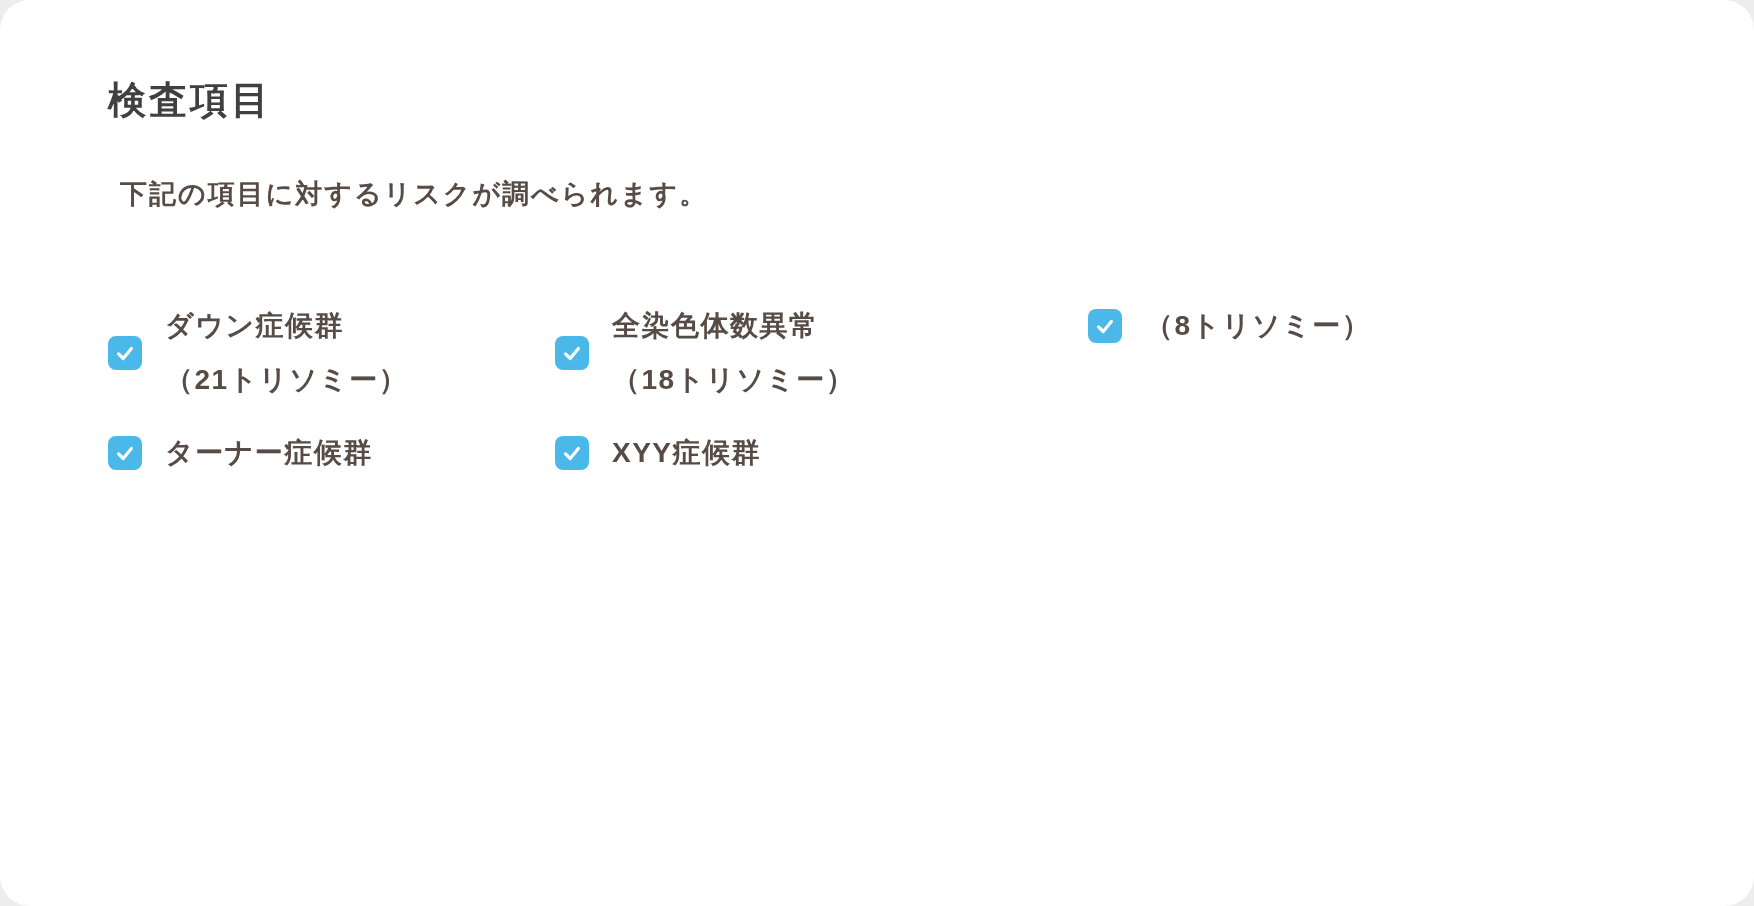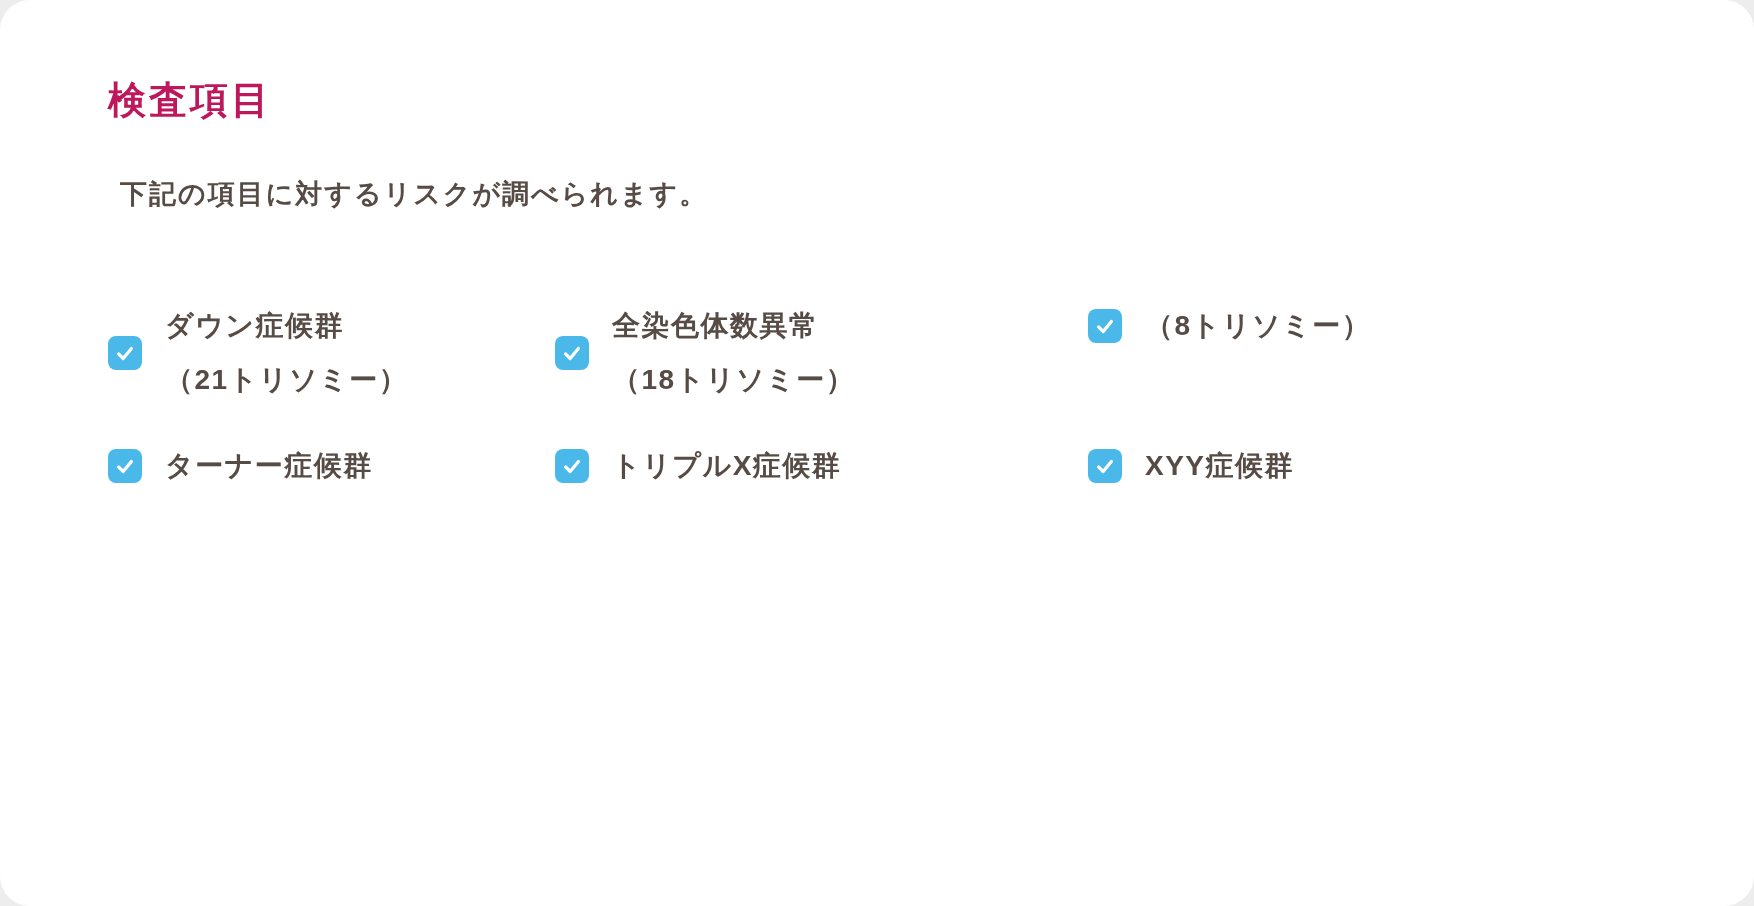--- a/index.html
+++ b/index.html
@@ -12,40 +12,40 @@
     width: 1754px;
     height: 906px;
     background: #ffffff;
     border-radius: 30px;
     padding: 80px 90px 0 108px;
     overflow: hidden;
   }
   .page-title {
     font-size: 38px;
     font-weight: 800;
-    color: #be185d;
+    color: #404040;
     letter-spacing: 3px;
     line-height: 1.1;
   }
   .desc {
     margin-top: 46px;
     font-size: 27px;
     font-weight: 700;
     color: #564b45;
     letter-spacing: 2px;
     margin-left: 12px;
   }
   .desc p {
     line-height: 53px;
   }
   .checklist {
     margin-top: 78px;
     display: grid;
     grid-template-columns: 447px 533px 1fr;
-    row-gap: 32px;
+    row-gap: 19px;
     align-items: start;
   }
   .item {
     display: flex;
     align-items: center;
   }
   .checkbox {
     width: 34px; height: 34px;
     flex: 0 0 34px;
     border-radius: 8px;
@@ -118,30 +118,20 @@
         <svg viewBox="0 0 24 24">
             <polyline points="5,13 10,18 19,7" fill="none" stroke="#ffffff" stroke-width="3.5" stroke-linecap="round" stroke-linejoin="round"></polyline>
           </svg>
       </span>
       <div class="label">
         <div>ターナー症候群</div>
       </div>
     </div>
 
 
-    <div class="item">
-      <span class="checkbox">
-        <svg viewBox="0 0 24 24">
-            <polyline points="5,13 10,18 19,7" fill="none" stroke="#ffffff" stroke-width="3.5" stroke-linecap="round" stroke-linejoin="round"></polyline>
-          </svg>
-      </span>
-      <div class="label">
-        <div>トリプルX症候群</div>
-      </div>
-    </div>
 
     <div class="item">
       <span class="checkbox">
         <svg viewBox="0 0 24 24">
             <polyline points="5,13 10,18 19,7" fill="none" stroke="#ffffff" stroke-width="3.5" stroke-linecap="round" stroke-linejoin="round"></polyline>
           </svg>
       </span>
       <div class="label">
         <div>XYY症候群</div>
       </div>

